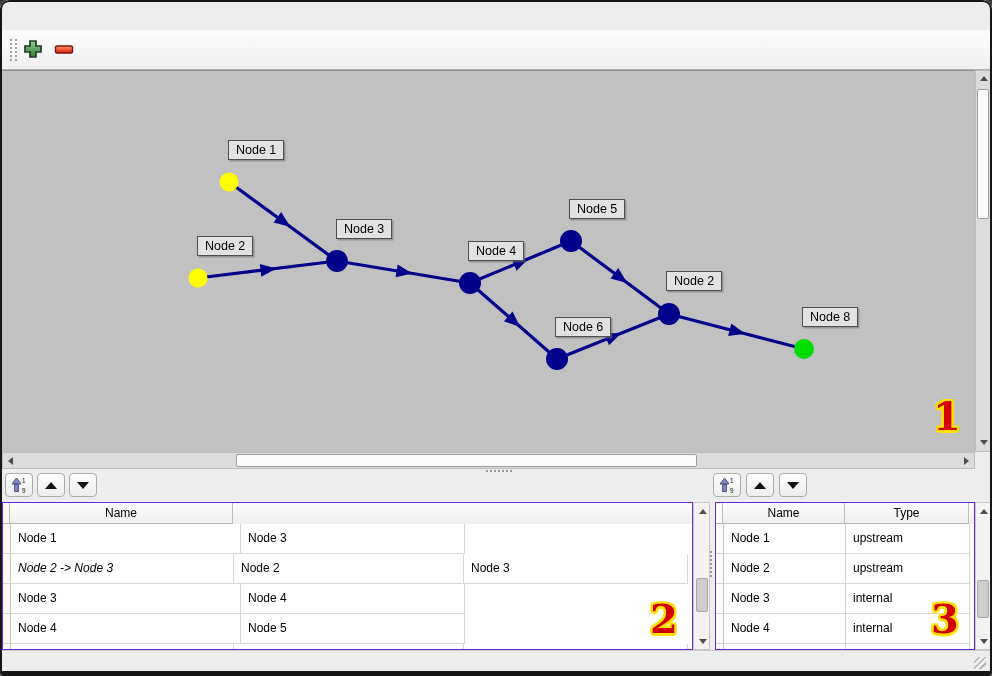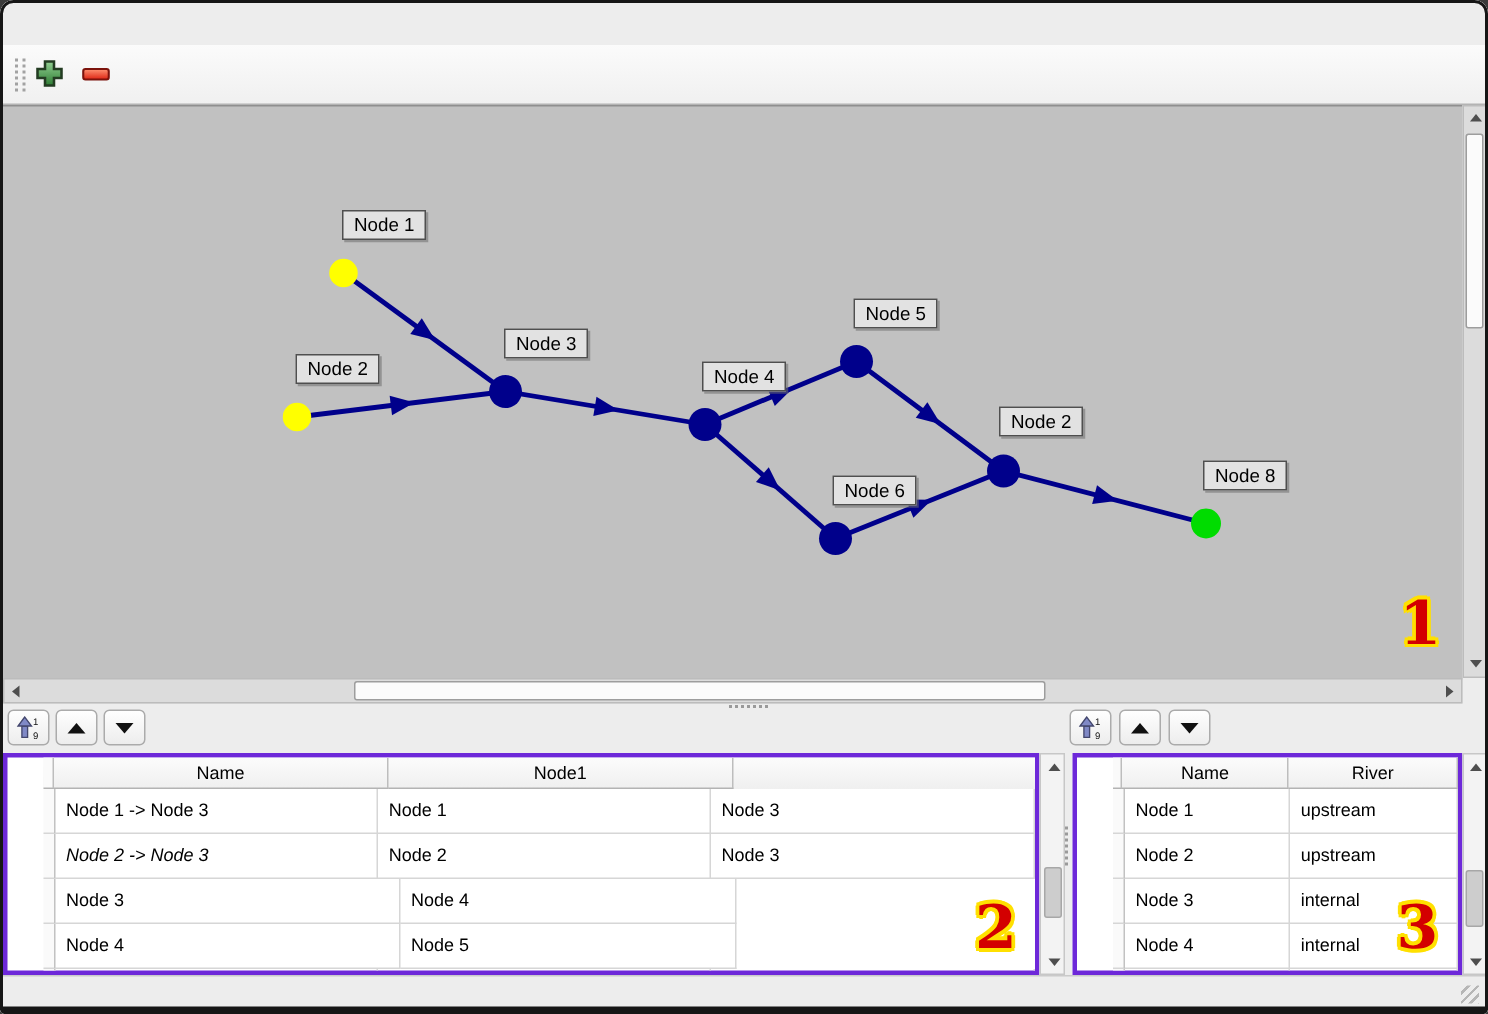--- a/index.html
+++ b/index.html
@@ -31,21 +31,21 @@
   .tri-right{width:0;height:0;border-top:4px solid transparent;border-bottom:4px solid transparent;border-left:5px solid #4e4e4e;}
   
   .hsplit-dots{position:absolute;left:486px;top:470px;width:26px;height:3px;border-top:2px dotted #9a9a9a;z-index:4;}
   .vsplit-dots{position:absolute;left:710px;top:551px;width:3px;height:26px;border-left:2px dotted #9a9a9a;z-index:4;}
   
   .sbtn{position:absolute;top:473px;width:28px;height:24px;background:linear-gradient(#fefefe,#ededed);border:1px solid #ababab;
     border-radius:4px;box-sizing:border-box;display:flex;align-items:center;justify-content:center;cursor:pointer;z-index:4;}
   .tri-up-b{width:0;height:0;border-left:6px solid transparent;border-right:6px solid transparent;border-bottom:7px solid #111;}
   .tri-down-b{width:0;height:0;border-left:6px solid transparent;border-right:6px solid transparent;border-top:7px solid #111;}
   
-  .dtable{position:absolute;background:#fff;border:3px solid #6d28d9;box-sizing:border-box;overflow:hidden;z-index:3;padding-left:24px;}
+  .dtable{position:absolute;background:#fff;border:1px solid #6d28d9;box-sizing:border-box;overflow:hidden;z-index:3;}
   .trow{display:flex;height:30px;box-sizing:border-box;}
   .thead{height:21px;background:linear-gradient(#fcfcfc,#efefef);}
   .tcell{box-sizing:border-box;border-right:1px solid #d6d6d6;border-bottom:1px solid #d6d6d6;font-size:12px;color:#000;
     padding:7px 0 0 7px;overflow:hidden;white-space:nowrap;}
   .thead .tcell{border-right:1px solid #bdbdbd;border-bottom:1px solid #b3b3b3;text-align:center;padding:3px 0 0 0;}
   .vhead{background:#fafafa;border-right:1px solid #c2c2c2;}
   
   .bottom-strip{position:absolute;left:2px;top:650px;width:988px;height:21px;background:#ededed;border-top:1px solid #cacaca;z-index:2;}
   .resize-grip{position:absolute;right:4px;bottom:3px;width:12px;height:12px;
     background:repeating-linear-gradient(135deg,transparent 0 3px,#a8a8a8 3px 4.5px);opacity:.8;}
@@ -174,25 +174,23 @@
       <div class="tri-up-b"></div>
     </div>
   <div class="sbtn" style="left:779px">
       <div class="tri-down-b"></div>
     </div>
 
   <div class="dtable" id="reach-table" style="left:2px;top:502px;width:691px;height:148px">
       <div class="trow thead">
         <div class="tcell vhead" style="width: 7px;"></div>
         <div class="tcell" style="width: 223px;">Name</div>
-        <div class="tcell" style="width: 230px;">Node1</div>
-      </div>
-      <div class="trow">
-        <div class="tcell vhead" style="width: 7px;"></div>
-        <div class="tcell" style="width: 223px;">Node 1 -&gt; Node 3</div>
+      </div>
+      <div class="trow">
+        <div class="tcell vhead" style="width: 7px;"></div>
         <div class="tcell" style="width: 230px;">Node 1</div>
         <div class="tcell" style="width: 224px;">Node 3</div>
       </div>
       <div class="trow">
         <div class="tcell vhead" style="width: 7px;"></div>
         <div class="tcell" style="width: 223px; font-style: italic;">Node 2 -&gt; Node 3</div>
         <div class="tcell" style="width: 230px;">Node 2</div>
         <div class="tcell" style="width: 224px;">Node 3</div>
       </div>
       <div class="trow">
@@ -220,21 +218,21 @@
     <div class="thumb thumb-gray" style="left:2px;top:75px;width:12px;height:34px"></div>
     <div class="sb-btn" style="left:1px;top:131px">
         <div class="tri-down"></div>
       </div>
   </div>
 
   <div class="dtable" id="node-table" style="left:715px;top:502px;width:260px;height:148px">
       <div class="trow thead">
         <div class="tcell vhead" style="width: 7px;"></div>
         <div class="tcell" style="width: 122px;">Name</div>
-        <div class="tcell" style="width: 124px;">River</div>
+        <div class="tcell" style="width: 124px;">Type</div>
       </div>
       <div class="trow">
         <div class="tcell vhead" style="width: 7px;"></div>
         <div class="tcell" style="width: 122px;">Node 1</div>
         <div class="tcell" style="width: 124px;">upstream</div>
       </div>
       <div class="trow">
         <div class="tcell vhead" style="width: 7px;"></div>
         <div class="tcell" style="width: 122px;">Node 2</div>
         <div class="tcell" style="width: 124px;">upstream</div>

